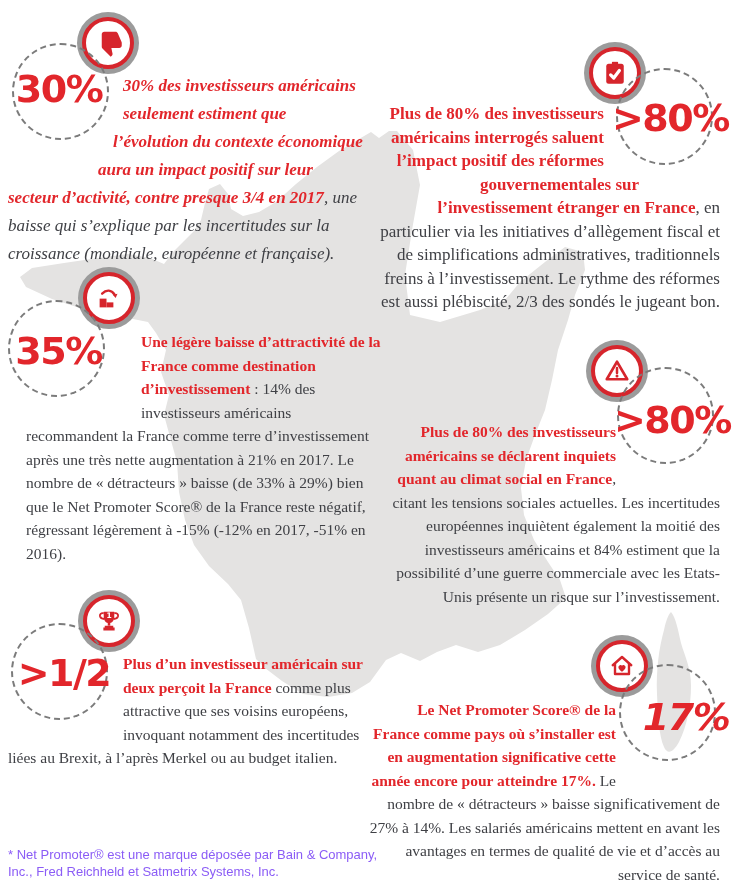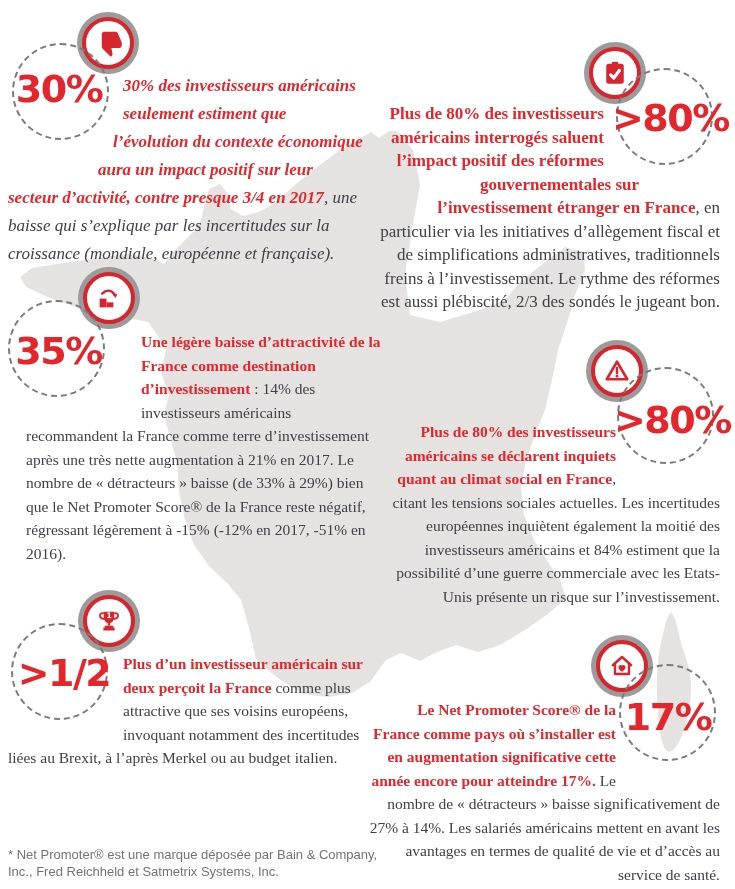--- a/index.html
+++ b/index.html
@@ -31,21 +31,21 @@
   
   .s4 .stat-text{left:0;top:85px;width:352px;font-size:15.5px;line-height:23.5px;}
   .s4 .fa{width:104px;height:51px;}
   
   .s5 .stat-text{left:0;top:64px;width:358px;font-size:15.5px;line-height:23.5px;}
   .s5 .fa{width:115px;height:73px;}
   
   .s6 .stat-text{left:0;top:68px;width:352px;font-size:15.5px;line-height:23.5px;}
   .s6 .fa{width:104px;height:93px;}
   #footnote{position:absolute;left:8px;top:846px;width:380px;
-            font-family:"Liberation Sans",sans-serif;font-size:13px;line-height:17px;color:#737373;}
+            font-family:"Liberation Sans",sans-serif;font-size:13px;line-height:17px;color:#8b5cf6;}
 </style>
 </head>
 <body>
 
 <div id="canvas">
 
   <svg id="france" width="735" height="889" viewBox="0 0 735 889">
     <path fill="#e4e3e2" d="M397,131 L413,150 420,185 412,230 405,275 410,315 440,322 480,310 505,300 520,282 545,262 565,247 583,252 585,270 575,295 568,320 558,350 552,380 545,410 535,435 526,460 521,488 524,515 534,540 548,562 560,580 566,598 548,614 525,630 500,645 478,652 456,645 437,652 420,661 401,653 386,660 370,682 352,693 328,697 303,694 282,681 265,668 256,659 249,628 241,600 228,584 209,566 194,545 185,520 179,492 177,462 170,437 164,415 169,395 161,372 166,350 156,333 148,322 118,316 86,310 52,299 26,287 20,277 32,268 64,263 98,258 128,254 150,258 164,264 173,252 184,241 194,231 201,220 205,203 209,189 220,184 228,194 231,209 243,216 259,212 276,202 296,184 317,167 339,151 359,139 371,132 379,138 389,131 Z"></path>
     <path fill="#e4e3e2" d="M671,612 C676,618 678,630 681,643 C685,657 691,668 691,686 C691,705 687,726 679,742 C674,751 668,756 664,747 C659,736 658,716 657,694 C656,670 659,648 664,630 C666,621 668,615 671,612 Z"></path>
   </svg>
@@ -120,21 +120,21 @@
 
   <section class="stat R s6" style="left:368px;top:630px;width:354px;">
     <div class="icon-circle" style="left:228px;top:10px;">
       <svg width="30" height="30" viewBox="0 0 24 24">
         <path d="M4.6,11.4 L12,4.8 L19.4,11.4" fill="none" stroke="#d6252c" stroke-width="1.9" stroke-linecap="round" stroke-linejoin="round"></path>
         <path d="M6.4,10.2 L6.4,18.4 L17.6,18.4 L17.6,10.2" fill="none" stroke="#d6252c" stroke-width="1.9" stroke-linejoin="round"></path>
         <path fill="#d6252c" d="M12,16.6 c-2.6,-2.1 -3.6,-3.6 -2.3,-4.9 c0.85,-0.85 2.3,-0.45 2.3,0.55 c0,-1 1.45,-1.4 2.3,-0.55 c1.3,1.3 0.3,2.8 -2.3,4.9 z"></path>
       </svg>
     </div>
     <div class="dashed-circle" style="left:251px;top:34px;"></div>
-    <div class="big-number" style="left:250px;top:67px;width:100px;">17%</div>
+    <div class="big-number" style="left:268px;top:67px;width:100px;font-style:italic;">17%</div>
     <p class="stat-text"><span class="fa"></span><strong class="hl">Le Net Promoter Score® de la France comme pays où s’installer est en augmentation significative cette année encore pour atteindre 17%.</strong><span> Le nombre de « détracteurs » baisse significativement de 27% à 14%. Les salariés américains mettent en avant les avantages en termes de qualité de vie et d’accès au service de santé.</span></p>
   </section>
 
   <div id="footnote">
     <div>* Net Promoter® est une marque déposée par Bain &amp; Company,</div>
     <div>Inc., Fred Reichheld et Satmetrix Systems, Inc.</div>
   </div>
 
 </div>
 

